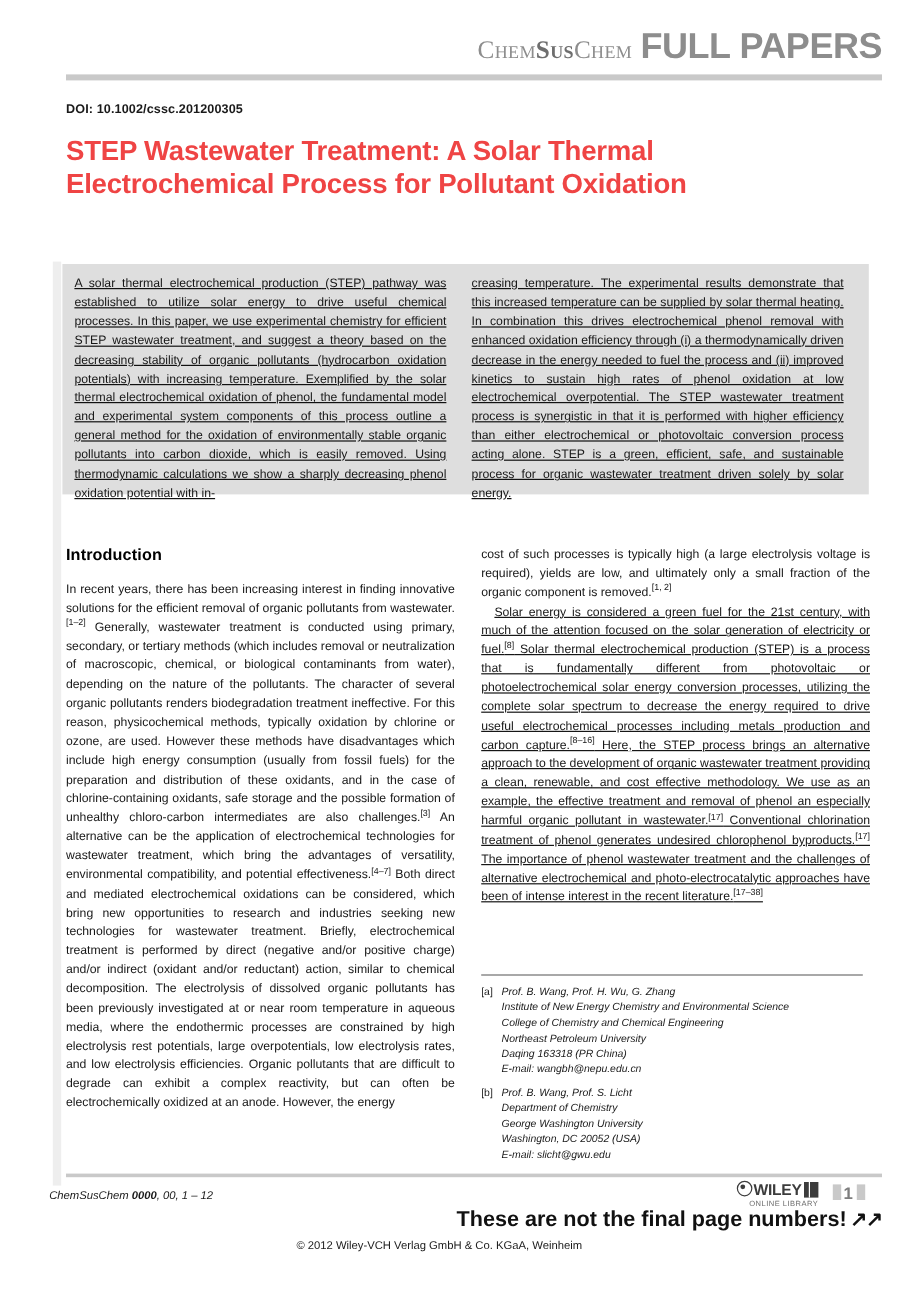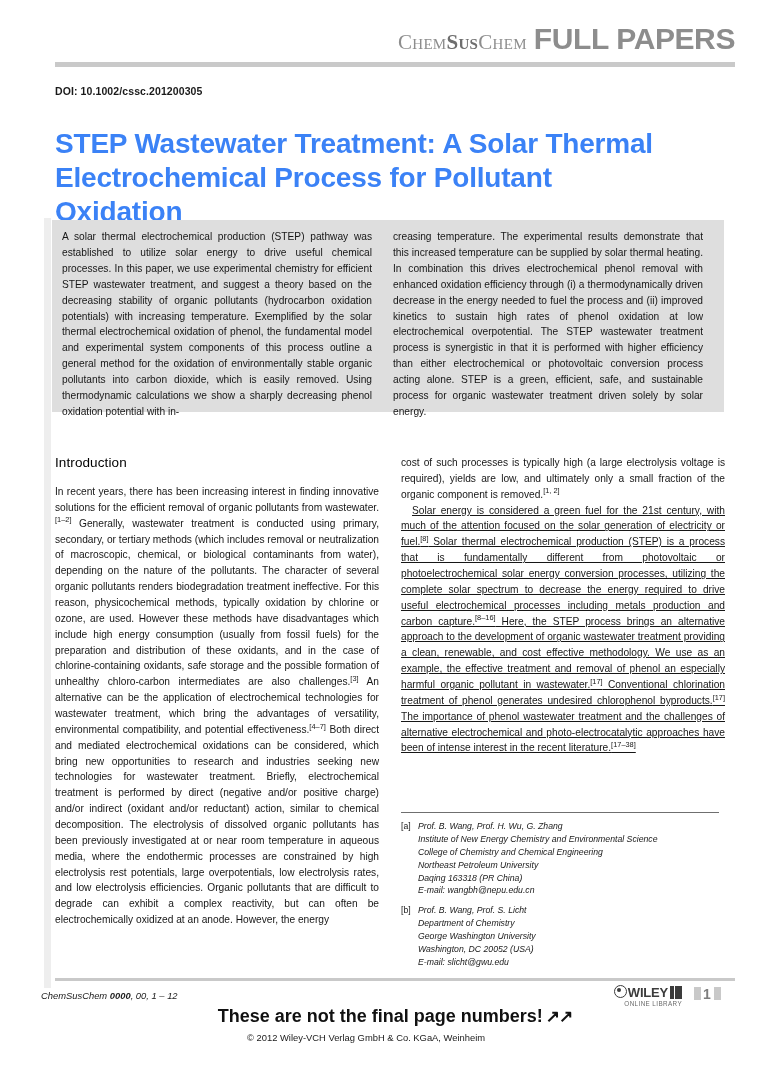--- a/index.html
+++ b/index.html
@@ -73,27 +73,27 @@
     left: 55px; top: 85px;
     font-size: 10.5px;
     font-weight: bold;
     letter-spacing: 0.1px;
     color: #1a1a1a;
   }
 
   
   .title {
     position: absolute;
-    left: 55px; top: 108px;
+    left: 55px; top: 96px;
     width: 620px;
-    font-size: 28px;
+    font-size: 23px;
     font-weight: bold;
     line-height: 1.22;
     letter-spacing: -0.2px;
-    color: #3b82f6;
+    color: #ef4444;
   }
 
   
   .authors {
     position: absolute;
     left: 55px; top: 168px;
     width: 690px;
     font-size: 16px;
     line-height: 1.3;
     color: #111111;
@@ -107,20 +107,21 @@
 
   
   .abstract {
     position: absolute;
     left: 52px; top: 220px;
     width: 672px;
     height: 192px;
     background: #dedede;
     box-sizing: border-box;
     padding: 9px 10px 9px 10px;
+    text-decoration: underline;
   }
   .abstract .cols {
     display: flex;
     gap: 21px;
   }
   .abstract .col {
     width: 310px;
     font-size: 10.2px;
     line-height: 1.56;
     text-align: justify;
@@ -135,21 +136,21 @@
     width: 670px;
     display: flex;
     gap: 22px;
   }
   .col-body {
     width: 324px;
   }
   h2.section-heading {
     margin: 0 0 14px 0;
     font-size: 13.5px;
-    font-weight: normal;
+    font-weight: bold;
     color: #000000;
     letter-spacing: 0.1px;
   }
   .body p {
     margin: 0;
     font-size: 10.2px;
     line-height: 1.555;
     text-align: justify;
     color: #161616;
   }
@@ -283,21 +284,21 @@
     width: 7px; height: 13px;
     background: #c9c9c9;
     vertical-align: -1px;
   }
   .pagenum .num { color: #7d7d7d; margin: 0 2px; }
 
   .notfinal {
     position: absolute;
     left: 55px; top: 1006px;
     width: 680px;
-    text-align: center;
+    text-align: right;
     font-size: 18px;
     font-weight: bold;
     color: #111111;
     white-space: nowrap;
   }
   .notfinal .arrows {
     font-size: 17px;
     letter-spacing: -1px;
     margin-left: 3px;
   }

